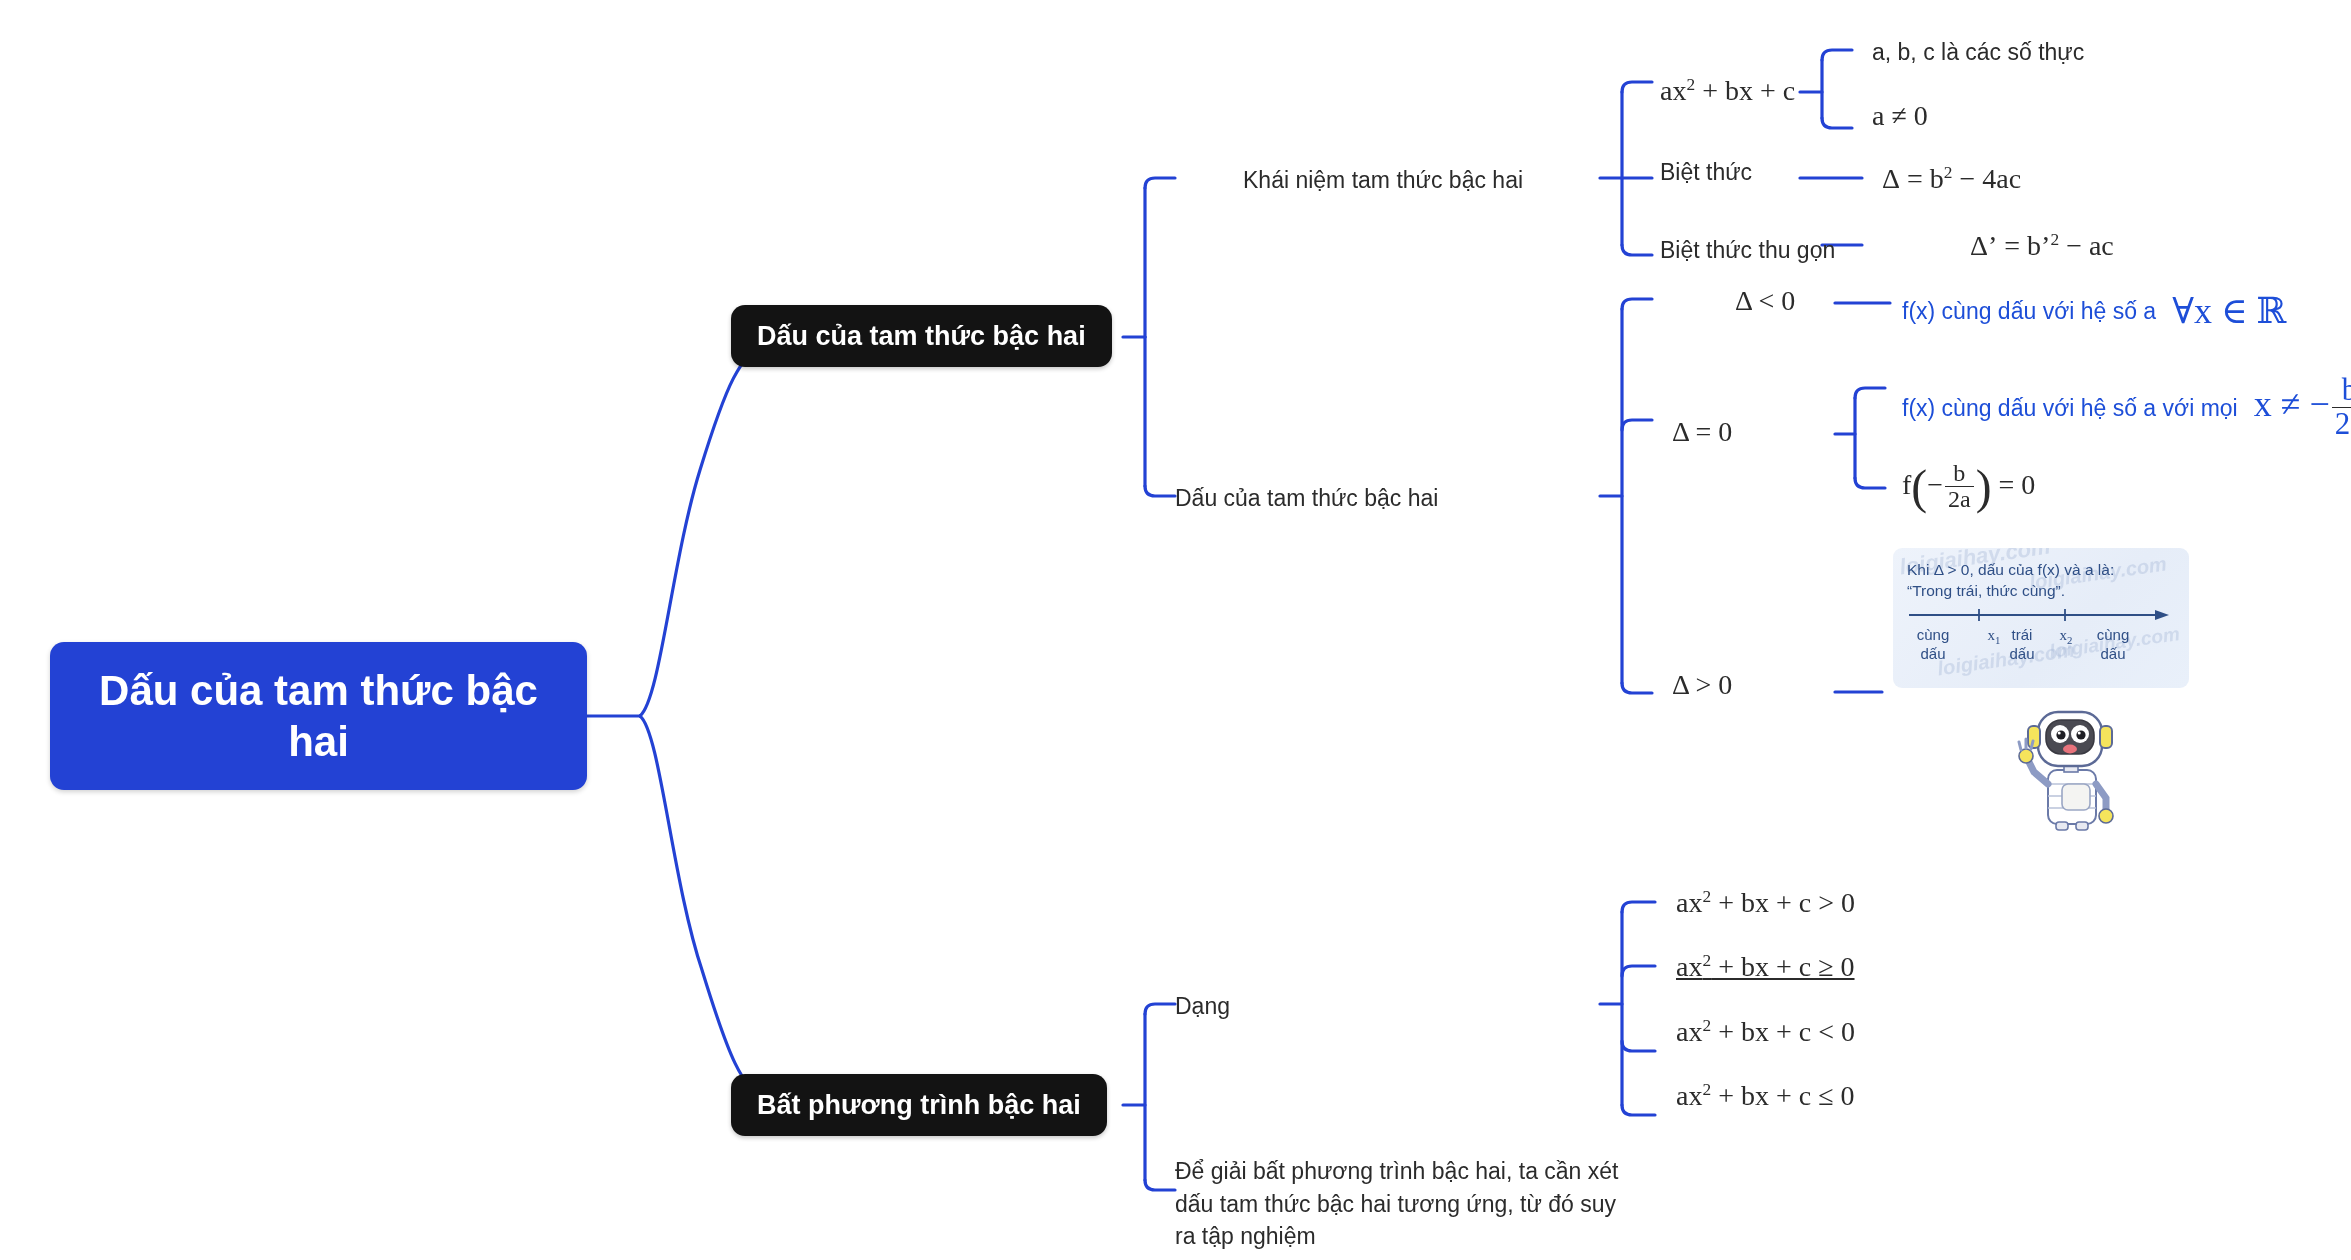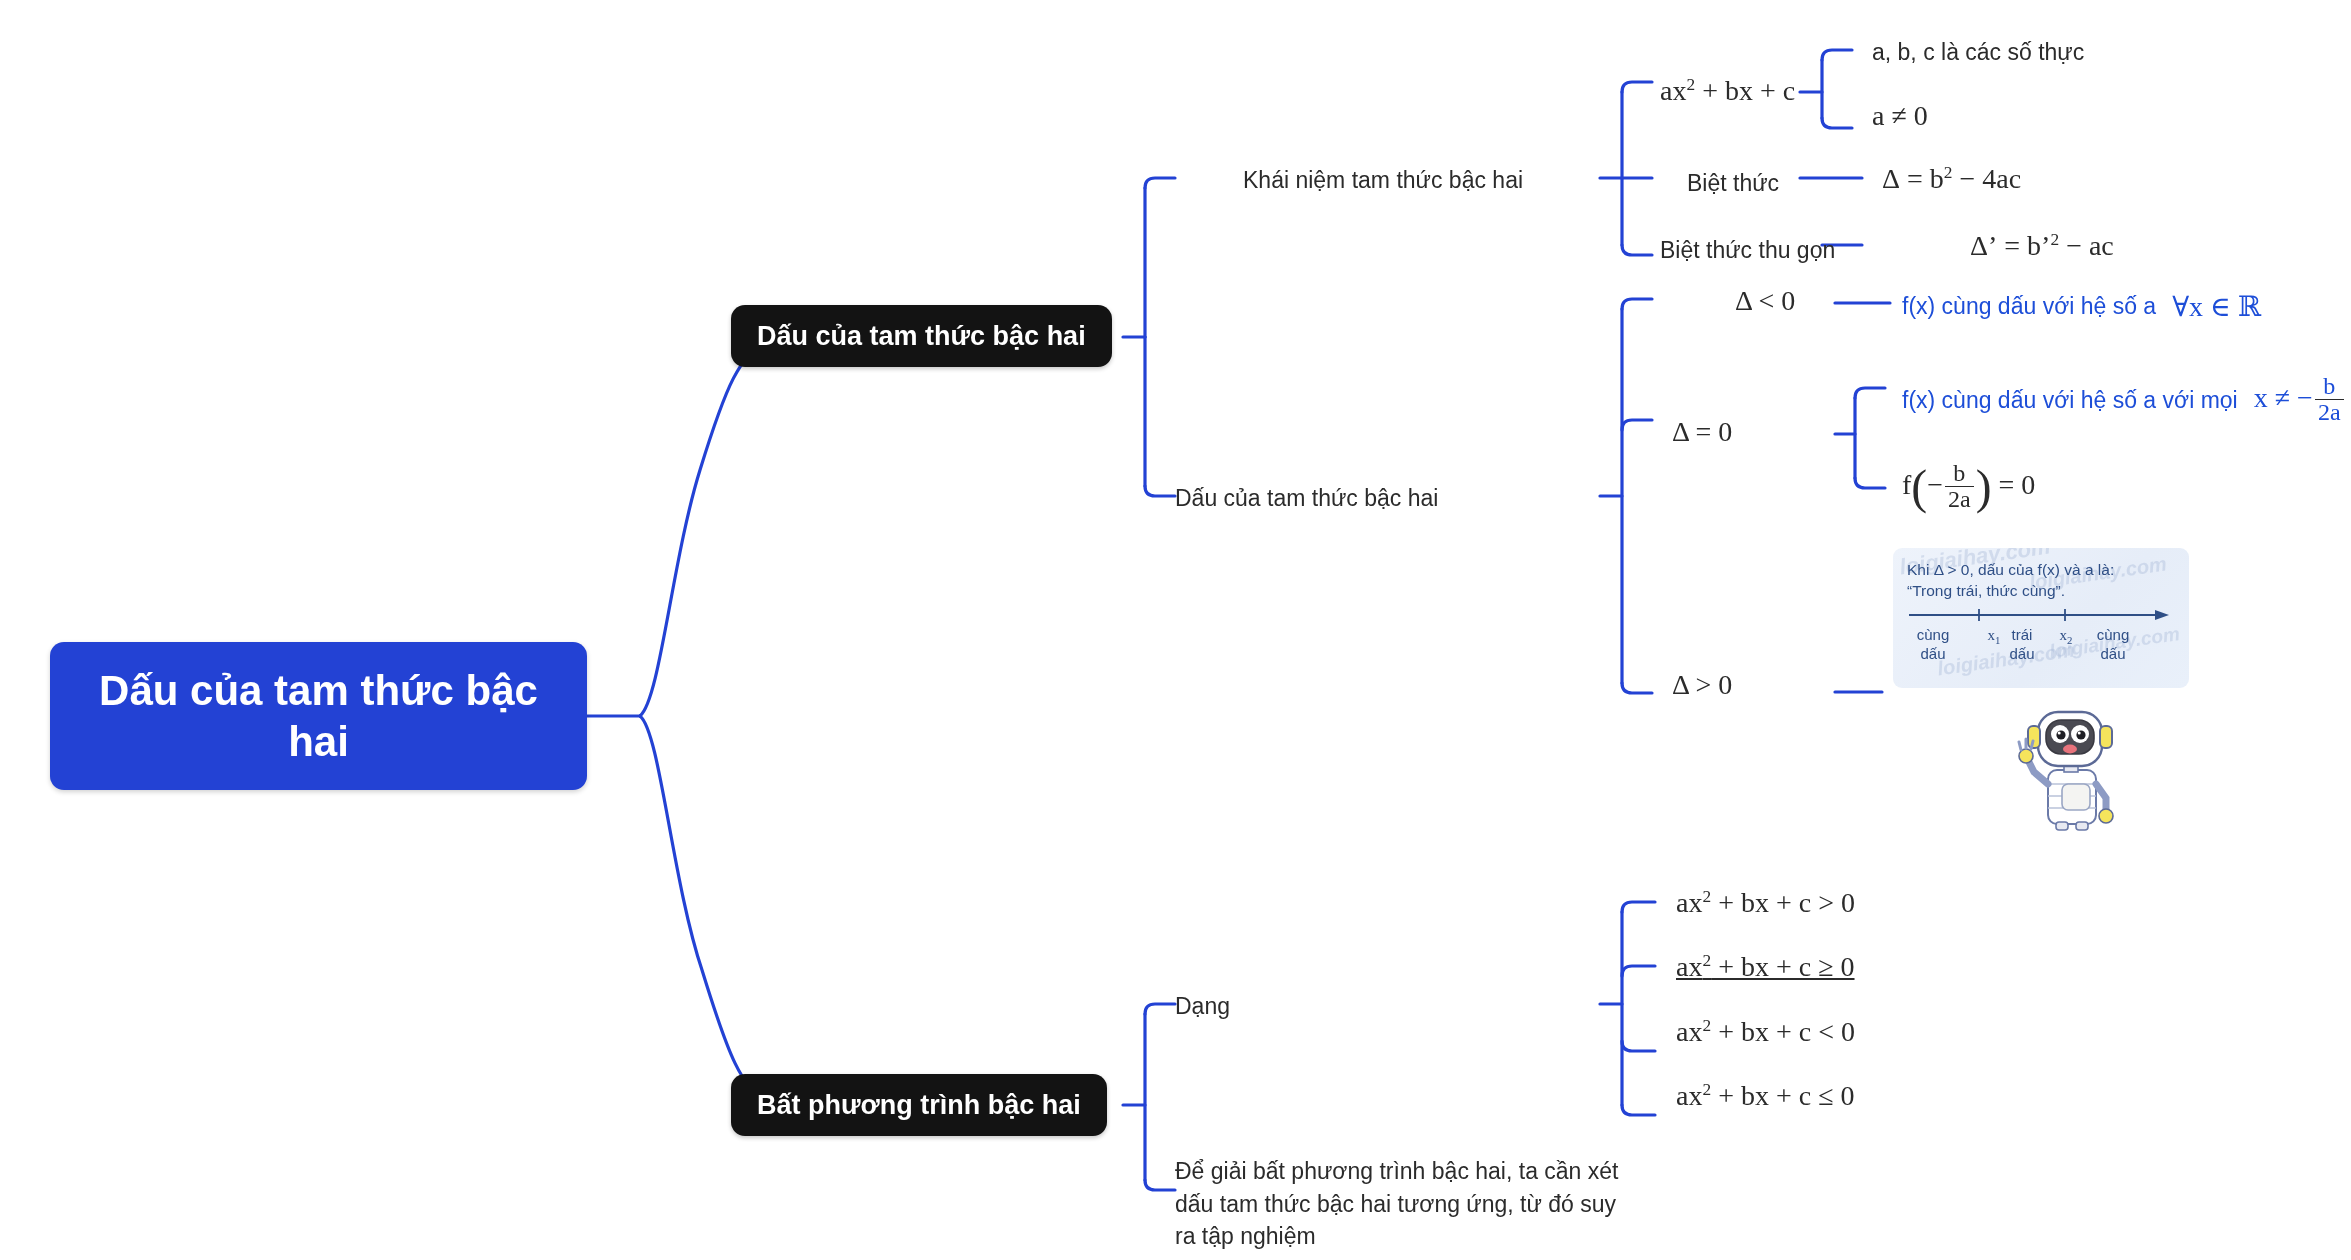--- a/index.html
+++ b/index.html
@@ -50,21 +50,21 @@
   }
   .math sup{font-size:.62em;vertical-align:super;}
   .frac{display:inline-block;vertical-align:middle;text-align:center;
         font-size:.86em;line-height:1.05;margin:0 2px;position:relative;top:-1px;}
   .frac .num{display:block;border-bottom:1.6px solid #2b2b2b;padding:0 3px;}
   .frac .den{display:block;padding:0 3px;}
   .bigparen{font-size:1.7em;vertical-align:middle;font-weight:300;}
 
   .mixed{position:absolute;color:#1d4ed8;font-size:23px;white-space:nowrap;
          display:flex;align-items:center;gap:16px;}
-  .mixed .m{font-family:"Liberation Serif","DejaVu Serif",serif;font-size:28px;}
+  .mixed .m{font-family:"Liberation Serif","DejaVu Serif",serif;font-size:36px;}
 
   
   .infocard{
     position:absolute;left:1893px;top:548px;width:296px;height:140px;
     background:linear-gradient(135deg,#eef3fb 0%,#e6edf8 60%,#e9f0fa 100%);
     border-radius:9px;overflow:hidden;
   }
   .infocard .wm{
     position:absolute;color:rgba(150,170,205,.30);
     font-size:22px;font-style:italic;font-weight:700;
@@ -168,21 +168,21 @@
   <div class="leaf" style="left:1175px;top:482px;">Dấu của tam thức bậc hai</div>
 
   <div class="leaf" style="left:1175px;top:990px;">Dạng</div>
 
   <div class="leaf wrap" style="left:1175px;top:1155px;">Để giải bất phương trình bậc hai, ta cần xét dấu tam thức bậc hai tương ứng, từ đó suy ra tập nghiệm</div>
 
   <div class="math" style="left:1660px;top:76px;">
     ax<sup>2</sup>&nbsp;+&nbsp;bx&nbsp;+&nbsp;c
   </div>
 
-  <div class="leaf" style="left:1660px;top:167px;margin-left:27px;">Biệt thức</div>
+  <div class="leaf" style="left:1660px;top:156px;">Biệt thức</div>
 
   <div class="leaf" style="left:1660px;top:234px;">Biệt thức thu gọn</div>
 
   <div class="leaf" style="left:1872px;top:36px;">a, b, c là các số thực</div>
 
   <div class="math" style="left:1872px;top:102px;">a ≠ 0</div>
 
   <div class="math" style="left:1882px;top:164px;">
     Δ&nbsp;=&nbsp;b<sup>2</sup>&nbsp;−&nbsp;4ac
   </div>

